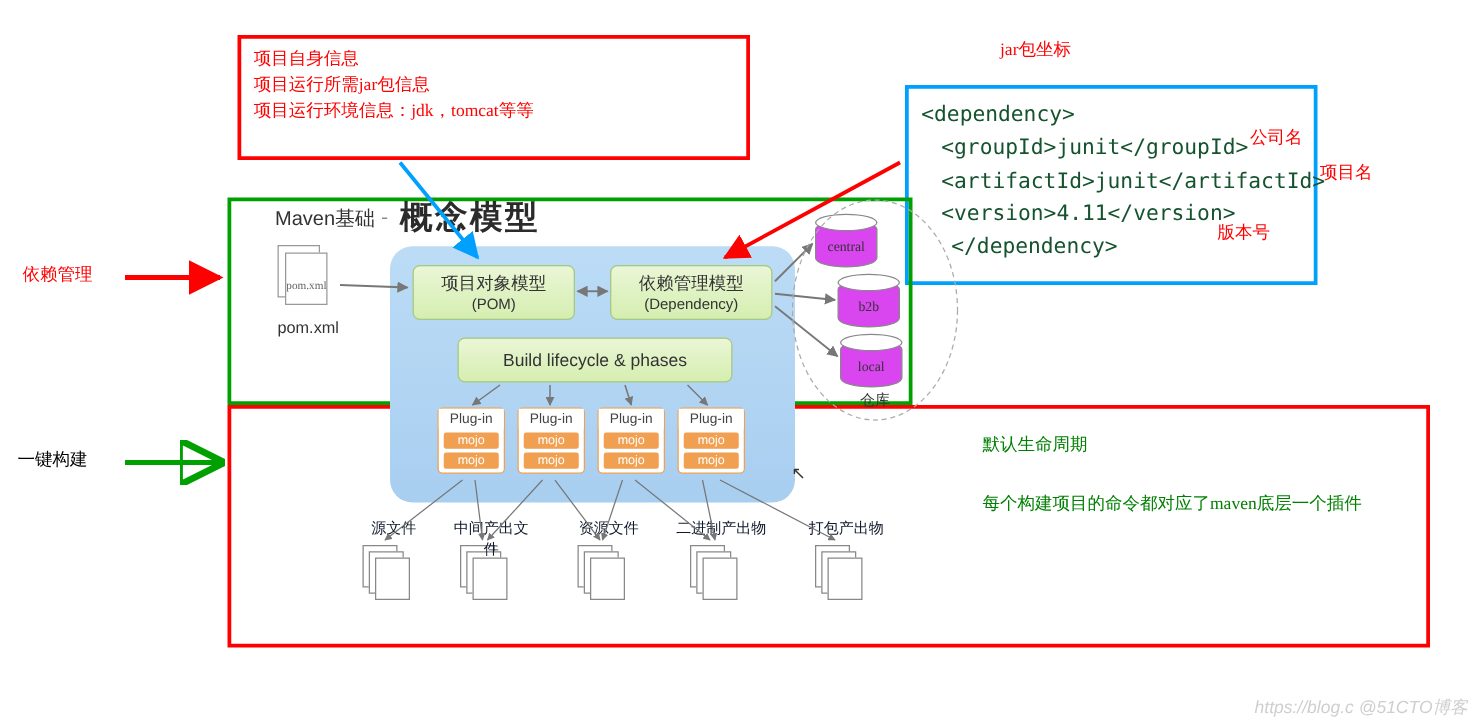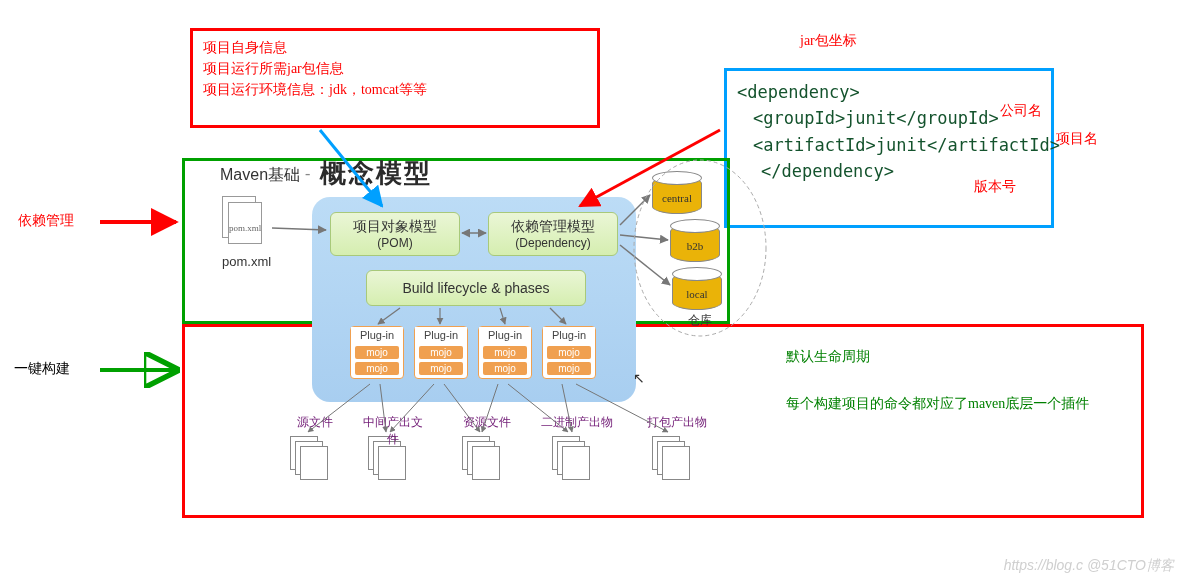--- a/index.html
+++ b/index.html
@@ -33,22 +33,22 @@
     background: #fff; text-align: center; font-size: 12px; color: #444;
     font-family: "Microsoft YaHei",sans-serif;
   }
   .plugin-box .hdr { background: #fff; padding: 2px 0; font-size: 11px; }
   .plugin-box .mojo { background: #f0a050; color:#fff; margin: 3px 4px; border-radius: 2px; font-size: 10px; padding: 1px 0; }
   .filestack { position:absolute; }
   .filestack .sheet { position:absolute; width:28px; height:34px; background:#fff; border:1px solid #888; }
   .filestack .sheet.s1 { left:0; top:0; }
   .filestack .sheet.s2 { left:5px; top:5px; }
   .filestack .sheet.s3 { left:10px; top:10px; }
-  .filestack .lbl { position:absolute; top:48px; left:-10px; width:70px; text-align:center; font-size:12px; color:#701a75; font-family:"Microsoft YaHei",sans-serif;}
-  .cyl { position:absolute; width:50px; height:38px; border:1px solid #888; border-radius: 50%/20%; background:#eab308;}
+  .filestack .lbl { position:absolute; top:48px; left:-10px; width:70px; text-align:center; font-size:12px; color:#0f172a; font-family:"Microsoft YaHei",sans-serif;}
+  .cyl { position:absolute; width:50px; height:38px; border:1px solid #888; border-radius: 50%/20%; background:#d946ef;}
   .cyl::before { content:""; position:absolute; left:-1px; right:-1px; top:-6px; height:12px; border:1px solid #888; border-radius:50%; background:#fff;}
   .cyl .lbl { position:absolute; top:42%; left:0; right:0; text-align:center; font-size:11px; color:#333;}
   .title-maven { font-family: "Microsoft YaHei",sans-serif; font-size:16px; color:#333; }
   .title-concept { font-family: "Microsoft YaHei",sans-serif; font-size:26px; font-weight:bold; color:#2b2b2b; letter-spacing:2px;}
   .watermark { color:#cfcfcf; font-size:14px; font-style:italic; font-family:sans-serif;margin-top:36px;}
   svg { position:absolute; left:0; top:0; pointer-events:none; }
   .pomfile { border:1px solid #999; background:#fff; font-size:9px; color:#666; text-align:center; padding-top:20px;}
 </style>
 </head>
 <body>
@@ -58,20 +58,21 @@
   <div class="cjk txt-red">项目运行所需jar包信息</div>
   <div class="cjk txt-red">项目运行环境信息：jdk，tomcat等等</div>
 </div>
 
 <div class="abs cjk txt-red" style="left:800px; top:30px;">jar包坐标</div>
 
 <div class="abs box-blue" style="left:724px; top:68px; width:330px; height:160px; padding:8px 10px; font-size:17px; line-height:1.55;">
   <div class="txt-angle">&lt;dependency&gt;</div>
   <div class="txt-angle" style="padding-left:16px">&lt;groupId&gt;junit&lt;/groupId&gt;</div>
   <div class="txt-angle" style="padding-left:16px">&lt;artifactId&gt;junit&lt;/artifactId&gt;</div>
+  <div class="txt-angle" style="padding-left:16px">&lt;version&gt;4.11&lt;/version&gt;</div>
   <div class="txt-angle" style="padding-left:24px">&lt;/dependency&gt;</div>
 </div>
 <div class="abs cjk txt-red" style="left:1000px; top:100px;">公司名</div>
 <div class="abs cjk txt-red" style="left:1056px; top:128px;">项目名</div>
 <div class="abs cjk txt-red" style="left:974px; top:176px;">版本号</div>
 
 <div class="abs cjk txt-red" style="left:18px; top:210px;">依赖管理</div>
 <div class="abs cjk" style="left:14px; top:358px; color:#000;">一键构建</div>
 
 <div class="abs box-green" style="left:182px; top:158px; width:548px; height:166px;"></div>

